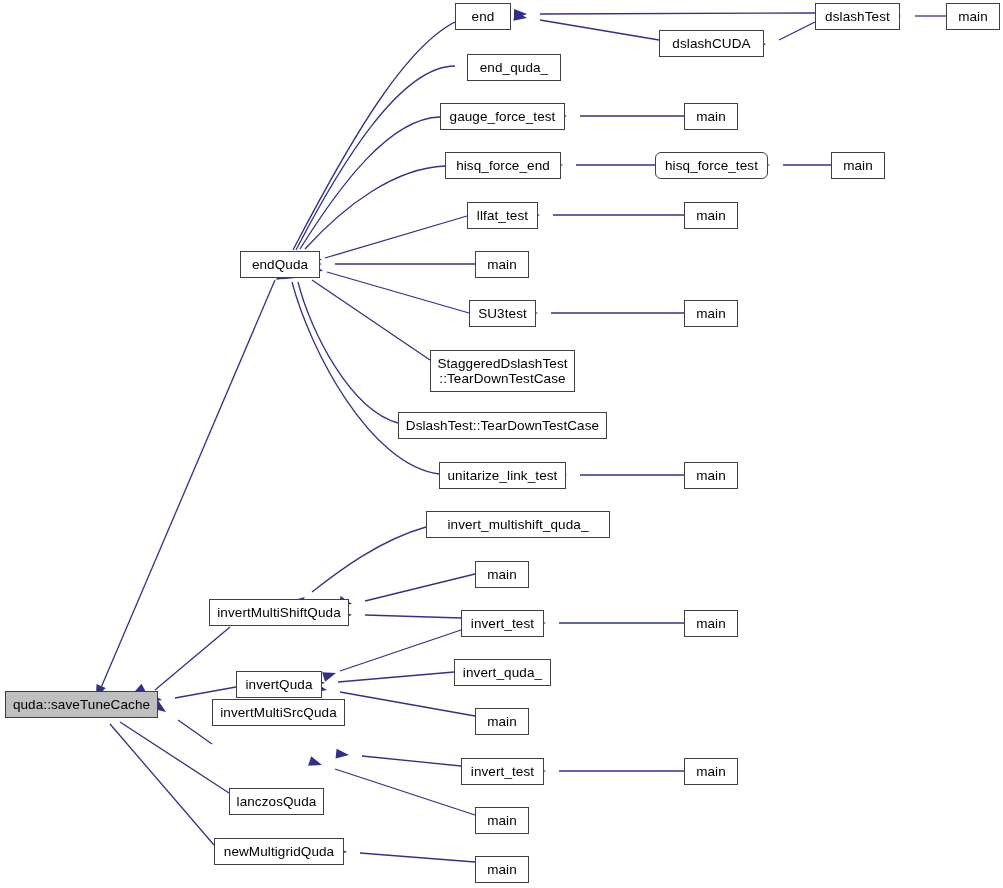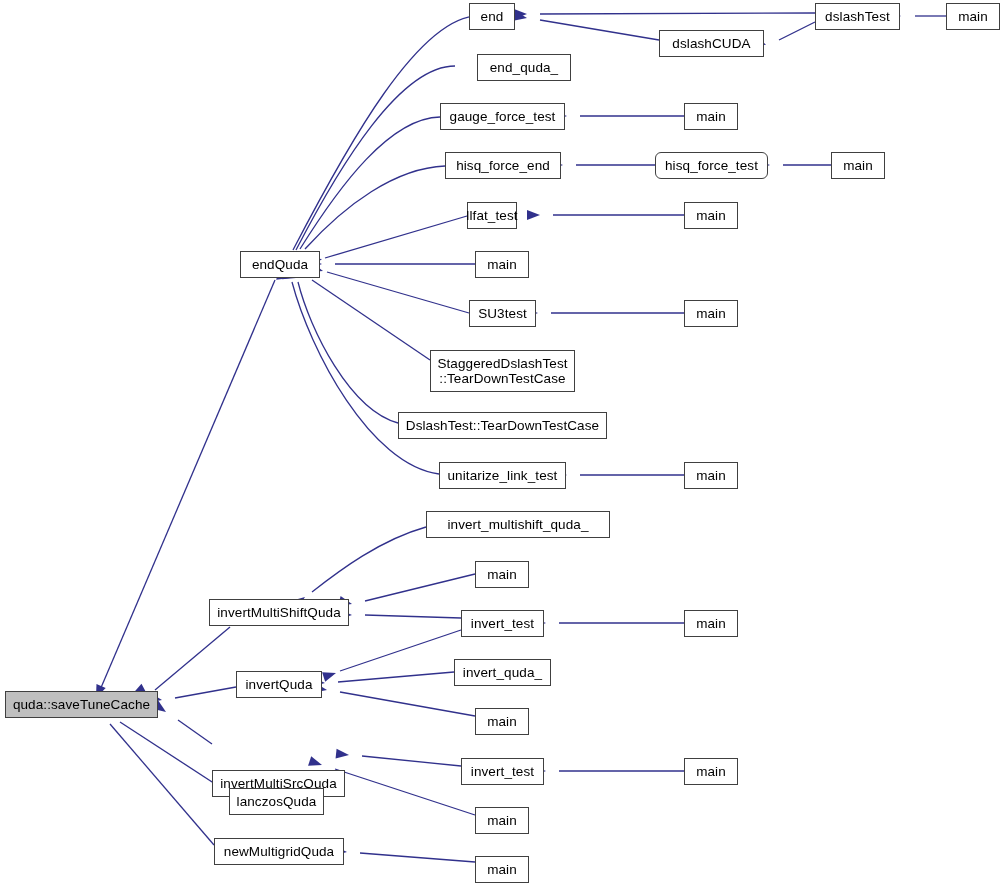--- a/index.html
+++ b/index.html
@@ -116,50 +116,50 @@
       <polygon points="0,0 13,-5 13,5" fill="#31318c" transform="translate(322,765) rotate(198)"></polygon>
       <path d="M 212,744 L 178,720" fill="none" stroke="#31318c" stroke-width="1.3"></path>
       <polygon points="0,0 13,-5 13,5" fill="#31318c" transform="translate(166,712) rotate(215)"></polygon>
       <path d="M 229,793 L 120,722" fill="none" stroke="#31318c" stroke-width="1.3"></path>
       <polygon points="0,0 13,-5 13,5" fill="#31318c" transform="translate(108,714) rotate(213)"></polygon>
       <path d="M 214,845 L 110,724" fill="none" stroke="#31318c" stroke-width="1.3"></path>
       <polygon points="0,0 13,-5 13,5" fill="#31318c" transform="translate(101,714) rotate(229)"></polygon>
       <path d="M 475,862 L 360,853" fill="none" stroke="#31318c" stroke-width="1.3"></path>
       <polygon points="0,0 13,-5 13,5" fill="#31318c" transform="translate(347,852) rotate(185)"></polygon>
     </svg>
-<div class="node" style="left: 469px; top: 3px; width: 46px; height: 27px;">end</div>
+<div class="node" style="left: 455px; top: 3px; width: 56px; height: 27px;">end</div>
     <div class="node" style="left: 659px; top: 30px; width: 105px; height: 27px;">dslashCUDA</div>
     <div class="node" style="left: 815px; top: 3px; width: 85px; height: 27px;">dslashTest</div>
     <div class="node" style="left: 946px; top: 3px; width: 54px; height: 27px;">main</div>
-    <div class="node" style="left: 477px; top: 54px; width: 94px; height: 27px;">end_quda_</div>
+    <div class="node" style="left: 467px; top: 54px; width: 94px; height: 27px;">end_quda_</div>
     <div class="node" style="left: 440px; top: 103px; width: 125px; height: 27px;">gauge_force_test</div>
     <div class="node" style="left: 684px; top: 103px; width: 54px; height: 27px;">main</div>
     <div class="node" style="left: 445px; top: 152px; width: 116px; height: 27px;">hisq_force_end</div>
     <div class="node" style="left: 655px; top: 152px; width: 113px; height: 27px; border-radius: 6px;">hisq_force_test</div>
     <div class="node" style="left: 831px; top: 152px; width: 54px; height: 27px;">main</div>
-    <div class="node" style="left: 467px; top: 202px; width: 50px; height: 27px;">llfat_test</div>
+    <div class="node" style="left: 467px; top: 202px; width: 71px; height: 27px;">llfat_test</div>
     <div class="node" style="left: 684px; top: 202px; width: 54px; height: 27px;">main</div>
     <div class="node" style="left: 240px; top: 251px; width: 80px; height: 27px;">endQuda</div>
     <div class="node" style="left: 475px; top: 251px; width: 54px; height: 27px;">main</div>
     <div class="node" style="left: 469px; top: 300px; width: 67px; height: 27px;">SU3test</div>
     <div class="node" style="left: 684px; top: 300px; width: 54px; height: 27px;">main</div>
     <div class="node" style="left: 430px; top: 350px; width: 145px; height: 42px;">StaggeredDslashTest
 ::TearDownTestCase</div>
     <div class="node" style="left: 398px; top: 412px; width: 209px; height: 27px;">DslashTest::TearDownTestCase</div>
     <div class="node" style="left: 439px; top: 462px; width: 127px; height: 27px;">unitarize_link_test</div>
     <div class="node" style="left: 684px; top: 462px; width: 54px; height: 27px;">main</div>
     <div class="node" style="left: 426px; top: 511px; width: 184px; height: 27px;">invert_multishift_quda_</div>
     <div class="node" style="left: 475px; top: 561px; width: 54px; height: 27px;">main</div>
     <div class="node" style="left: 209px; top: 599px; width: 140px; height: 27px;">invertMultiShiftQuda</div>
     <div class="node" style="left: 461px; top: 610px; width: 83px; height: 27px;">invert_test</div>
     <div class="node" style="left: 684px; top: 610px; width: 54px; height: 27px;">main</div>
     <div class="node" style="left: 454px; top: 659px; width: 97px; height: 27px; text-align: center;">invert_quda_</div>
     <div class="node" style="left: 236px; top: 671px; width: 86px; height: 27px;">invertQuda</div>
     <div class="node highlight" style="left: 5px; top: 691px; width: 153px; height: 27px;">quda::saveTuneCache</div>
     <div class="node" style="left: 475px; top: 708px; width: 54px; height: 27px;">main</div>
-    <div class="node" style="left: 212px; top: 770px; width: 133px; height: 27px;">invertMultiSrcQuda</div>
+    <div class="node" style="left: 212px; top: 699px; width: 133px; height: 27px;">invertMultiSrcQuda</div>
     <div class="node" style="left: 461px; top: 758px; width: 83px; height: 27px;">invert_test</div>
     <div class="node" style="left: 684px; top: 758px; width: 54px; height: 27px;">main</div>
     <div class="node" style="left: 229px; top: 788px; width: 95px; height: 27px;">lanczosQuda</div>
     <div class="node" style="left: 475px; top: 807px; width: 54px; height: 27px;">main</div>
     <div class="node" style="left: 214px; top: 838px; width: 130px; height: 27px;">newMultigridQuda</div>
     <div class="node" style="left: 475px; top: 856px; width: 54px; height: 27px;">main</div>
   </div>
 
 </body></html>

